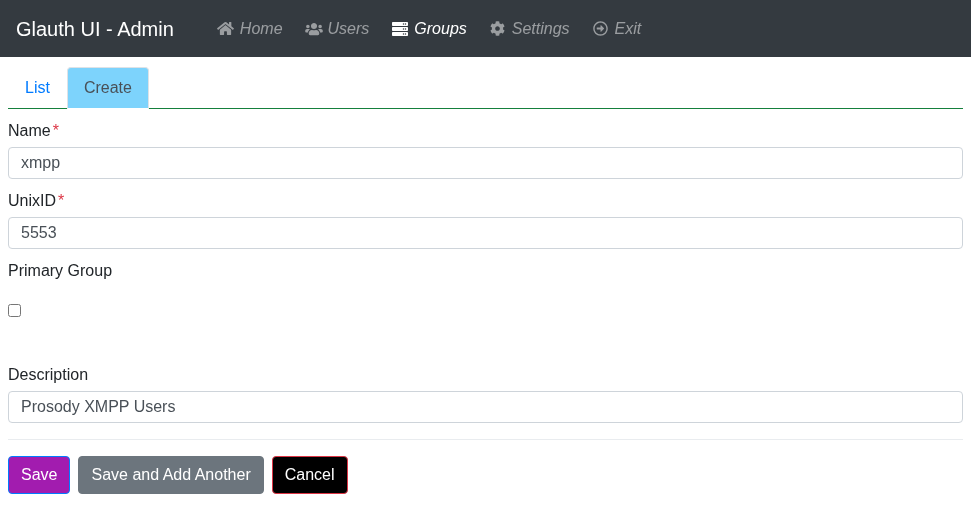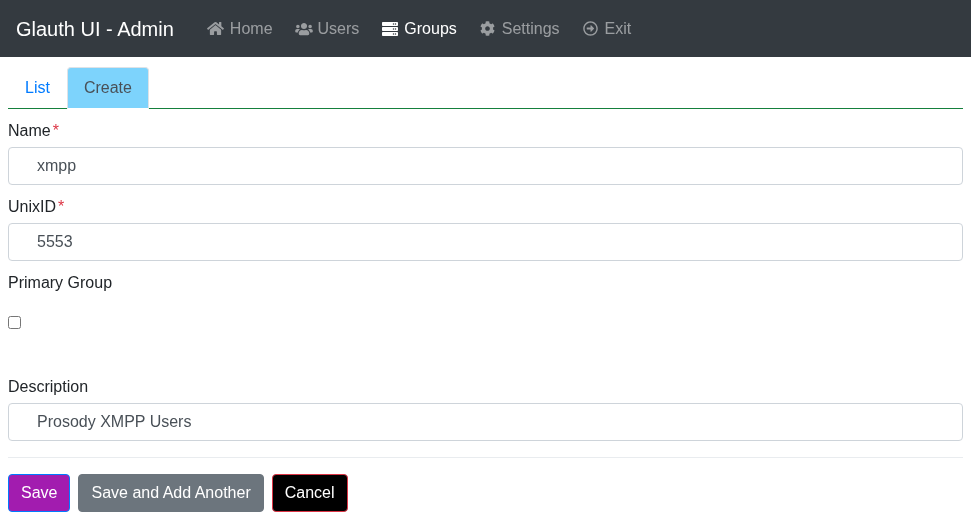--- a/index.html
+++ b/index.html
@@ -24,39 +24,40 @@
     display: flex;
     align-items: center;
     padding: 0 16px;
     width: 100%;
   }
   .navbar-brand {
     color: #ffffff;
     font-size: 20px;
     line-height: 1;
     white-space: nowrap;
-    margin-right: 22px;
+    margin-right: 32px;
     padding: 6px 0;
   }
   .nav-list {
     display: flex;
     align-items: center;
     list-style: none;
     margin: 0;
     padding: 0;
   }
   .nav-item {
     display: flex;
     align-items: center;
     padding: 0 11px;
     color: rgba(255,255,255,0.5);
     font-size: 16px;
     line-height: 1;
     white-space: nowrap;
     cursor: pointer;
+    font-style: italic;
   }
   .nav-item.active {
     color: #ffffff;
   }
   .nav-icon {
     display: inline-flex;
     align-items: center;
     justify-content: center;
     width: 18px;
     height: 16px;
@@ -114,22 +115,22 @@
     padding-top: 10px;
     padding-bottom: 4px;
   }
   .required-star {
     color: #dc3545;
     margin-left: 2px;
   }
   .form-control {
     display: block;
     width: 100%;
-    height: 38px;
-    padding: 6px 28px;
+    height: 32px;
+    padding: 6px 12px;
     font-family: "Liberation Sans", sans-serif;
     font-size: 16px;
     line-height: 24px;
     color: #495057;
     background-color: #ffffff;
     border: 1px solid #ced4da;
     border-radius: 4px;
     outline: none;
   }
   .form-control::placeholder { color: #6c757d; }

